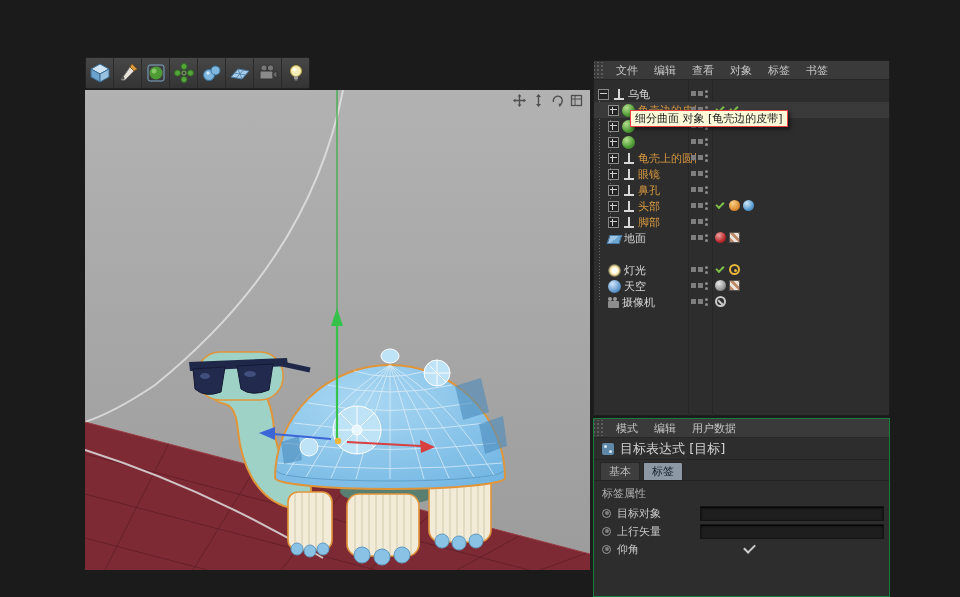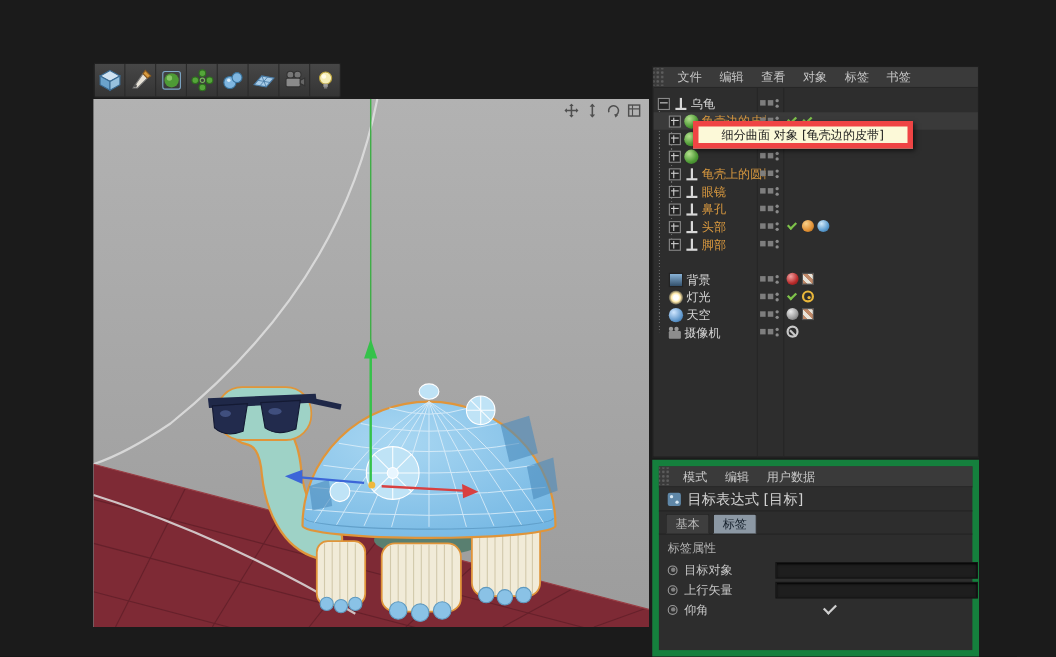--- a/index.html
+++ b/index.html
@@ -56,24 +56,24 @@
   .tg-sph-gray{border-radius:50%;background:radial-gradient(circle at 35% 30%,#eaeaea,#9a9a9a 60%,#555);}
   .tg-sph-blue{border-radius:50%;background:radial-gradient(circle at 35% 30%,#cfe8f8,#5b9cd0 60%,#2c5f8a);}
   .tg-orange{border-radius:50%;background:radial-gradient(circle at 35% 30%,#f8d08a,#e09035 60%,#9a5a10);}
   .tg-target{border-radius:50%;border:2px solid #e8b63a;box-sizing:border-box;background:#2d2d2d;}
   .tg-target::after{content:"";position:absolute;left:3px;top:3px;width:3px;height:3px;border-radius:50%;background:#e8b63a;}
   .tg-tex{background:repeating-linear-gradient(45deg,#c08a6a 0 3px,#e8e4da 3px 6px);border:1px solid #555;box-sizing:border-box;}
   .tg-crossed{border-radius:50%;border:2px solid #c8c8c8;box-sizing:border-box;}
   .tg-crossed::after{content:"";position:absolute;left:0px;top:4px;width:8px;height:2px;background:#c8c8c8;transform:rotate(45deg);}
 
   
-  .tooltip{position:absolute;left:630px;top:110px;z-index:10;background:#fcf9d8;border:5px solid #ef4444;color:#1c1c1c;font-size:11px;line-height:13px;padding:1px 21px;white-space:nowrap;box-shadow:2px 2px 4px rgba(0,0,0,.55);}
+  .tooltip{position:absolute;left:630px;top:110px;z-index:10;background:#fcf9d8;border:1px solid #ef4444;color:#1c1c1c;font-size:11px;line-height:13px;padding:1px 4px;white-space:nowrap;box-shadow:2px 2px 4px rgba(0,0,0,.55);}
 
   
-  .am{position:absolute;left:593px;top:418px;width:297px;height:179px;background:#2d2d2d;border:6px solid #15803d;box-sizing:border-box;}
+  .am{position:absolute;left:593px;top:418px;width:297px;height:179px;background:#2d2d2d;border:1px solid #15803d;box-sizing:border-box;}
   .am-title{height:21px;display:flex;align-items:center;gap:6px;padding-left:8px;border-bottom:1px solid #242424;}
   .am-ic{width:12px;height:12px;border-radius:2px;background:#5f87a8;position:relative;flex:none;}
   .am-ic::after{content:"";position:absolute;left:2px;top:2px;width:3px;height:3px;border-radius:50%;background:#d8e8f4;box-shadow:5px 5px 0 #d8e8f4;}
   .am-title-text{font-size:13px;color:#d2d2d2;white-space:nowrap;}
   .am-tabs{height:20px;display:flex;align-items:flex-end;gap:3px;padding-left:6px;border-bottom:1px solid #242424;}
   .tab{font-size:11px;line-height:1;padding:3px 8px;background:#3e3e3e;color:#b8b8b8;border:1px solid #262626;border-bottom:none;border-radius:2px 2px 0 0;cursor:pointer;}
   .tab.active{background:#8c98a4;color:#141f2a;}
   .am-section{font-size:11px;color:#b2b2b2;padding:5px 0 3px 8px;}
   .am-row{position:relative;height:18px;display:flex;align-items:center;padding-left:8px;gap:6px;}
   .pb{width:9px;height:9px;border-radius:50%;border:1px solid #9a9a9a;position:relative;flex:none;box-sizing:border-box;cursor:pointer;}
@@ -427,38 +427,38 @@
             <i class="vdot"></i>
             <i class="vdot"></i>
           </span>
         <span class="tags">
             <i class="tg tg-check"></i>
             <i class="tg tg-orange"></i>
             <i class="tg tg-sph-blue"></i>
           </span>
       </div>
 
-
-      <div class="om-row" style="top:166px;padding-left:6px">
+      <div class="om-row" style="top:150px;padding-left:6px">
         <span class="sp8"></span>
-        <span class="ic ic-bg"></span>
-        <span class="lbl norm">背景</span>
+        <span class="ic ic-plane"></span>
+        <span class="lbl norm">地面</span>
         <span class="vis">
             <i class="vsq"></i>
             <i class="vsq"></i>
           </span>
         <span class="ddots">
             <i class="vdot"></i>
             <i class="vdot"></i>
           </span>
         <span class="tags">
             <i class="tg tg-sph-red"></i>
             <i class="tg tg-tex"></i>
           </span>
       </div>
+
 
       <div class="om-row" style="top:182px;padding-left:6px">
         <span class="sp8"></span>
         <span class="ic ic-lightobj"></span>
         <span class="lbl norm">灯光</span>
         <span class="vis">
             <i class="vsq"></i>
             <i class="vsq"></i>
           </span>
         <span class="ddots">

